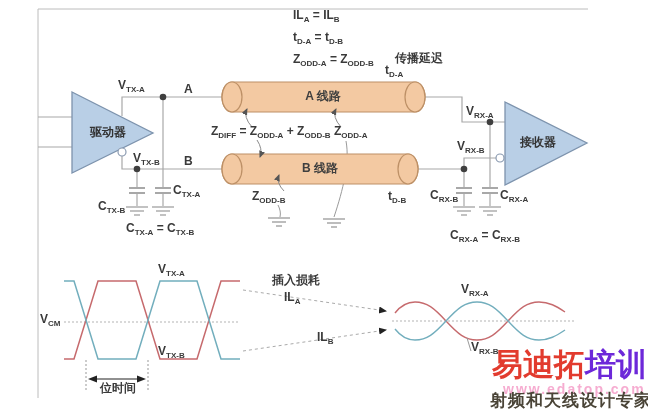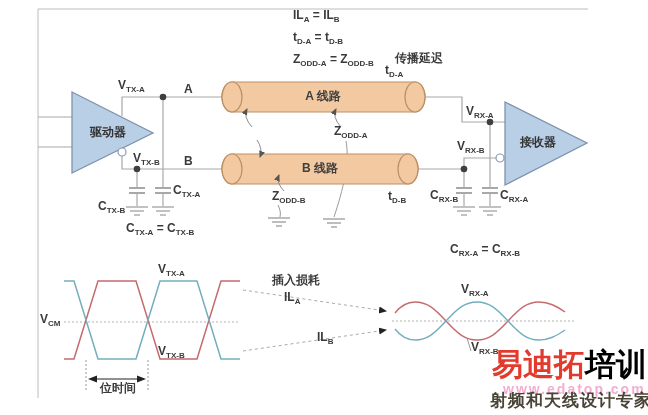--- a/index.html
+++ b/index.html
@@ -11,21 +11,21 @@
   .lbl {
     position:absolute; font-size:12px; font-weight:700; color:#3a3a3a;
     white-space:nowrap; line-height:1.1;
   }
   .lbl sub { font-size:8px; font-weight:700; line-height:0; }
   .eq { font-size:12px;padding-left:12px; }
   .cyl-lbl { width:100px; text-align:center; color:#3f3f3f; }
   .tri-lbl { text-align:center; color:#333; }
   .wm1 { position:absolute; left:492px; top:349px; font-size:31px; font-weight:800;
          line-height:1; letter-spacing:0; white-space:nowrap; }
-  .wm1 .r { color:#e23b2e; } .wm1 .b { color:#000000;text-align:center; }
+  .wm1 .r { color:#e23b2e; } .wm1 .b { color:#6d28d9;text-align:center; }
   .wmurl { position:absolute; left:503px; top:381px; font-size:14px; font-weight:700;
            color:#ec4899; opacity:.45; letter-spacing:2px; white-space:nowrap; }
   .wm2 { position:absolute; left:490px; top:389px; font-size:17px; font-weight:800;
          color:#4a4437; letter-spacing:1px; white-space:nowrap; }
 </style>
 </head>
 <body>
 
 <div id="stage">
 
@@ -175,29 +175,30 @@
   <div class="lbl" style="left:133px;top:152px"><span>V</span><sub>TX-B</sub></div>
   <div class="lbl" style="left:184px;top:155px">B</div>
 
   <div class="lbl" style="left:98px;top:200px"><span>C</span><sub>TX-B</sub></div>
   <div class="lbl" style="left:173px;top:184px"><span>C</span><sub>TX-A</sub></div>
   <div class="lbl" style="left:126px;top:222px"><span>C</span><sub>TX-A</sub><span> = </span><span>C</span><sub>TX-B</sub></div>
 
   <div class="lbl cyl-lbl" style="left:270px;top:162px">B 线路</div>
   <div class="lbl cyl-lbl" style="left:273px;top:90px">A 线路</div>
 
+  <div class="lbl" style="left:211px;top:125px"><span>Z</span><sub>DIFF</sub><span> = </span><span>Z</span><sub>ODD-A</sub><span> + </span><span>Z</span><sub>ODD-B</sub></div>
   <div class="lbl" style="left:334px;top:125px"><span>Z</span><sub>ODD-A</sub></div>
-  <div class="lbl" style="left:272px;top:190px"><span>Z</span><sub>ODD-B</sub></div>
+  <div class="lbl" style="left:252px;top:190px"><span>Z</span><sub>ODD-B</sub></div>
   <div class="lbl" style="left:388px;top:190px"><span>t</span><sub>D-B</sub></div>
 
   <div class="lbl" style="left:466px;top:105px"><span>V</span><sub>RX-A</sub></div>
   <div class="lbl" style="left:457px;top:140px"><span>V</span><sub>RX-B</sub></div>
   <div class="lbl" style="left:430px;top:189px"><span>C</span><sub>RX-B</sub></div>
   <div class="lbl" style="left:500px;top:189px"><span>C</span><sub>RX-A</sub></div>
-  <div class="lbl" style="left:450px;top:243px"><span>C</span><sub>RX-A</sub><span> = </span><span>C</span><sub>RX-B</sub></div>
+  <div class="lbl" style="left:450px;top:229px"><span>C</span><sub>RX-A</sub><span> = </span><span>C</span><sub>RX-B</sub></div>
 
   <div class="lbl" style="left:40px;top:313px"><span>V</span><sub>CM</sub></div>
   <div class="lbl" style="left:158px;top:263px"><span>V</span><sub>TX-A</sub></div>
   <div class="lbl" style="left:158px;top:345px"><span>V</span><sub>TX-B</sub></div>
   <div class="lbl" style="left:100px;top:382px">位时间</div>
   <div class="lbl" style="left:272px;top:274px">插入损耗</div>
   <div class="lbl" style="left:284px;top:291px"><span>IL</span><sub>A</sub></div>
   <div class="lbl" style="left:317px;top:331px"><span>IL</span><sub>B</sub></div>
   <div class="lbl" style="left:461px;top:283px"><span>V</span><sub>RX-A</sub></div>
   <div class="lbl" style="left:471px;top:341px"><span>V</span><sub>RX-B</sub></div>

